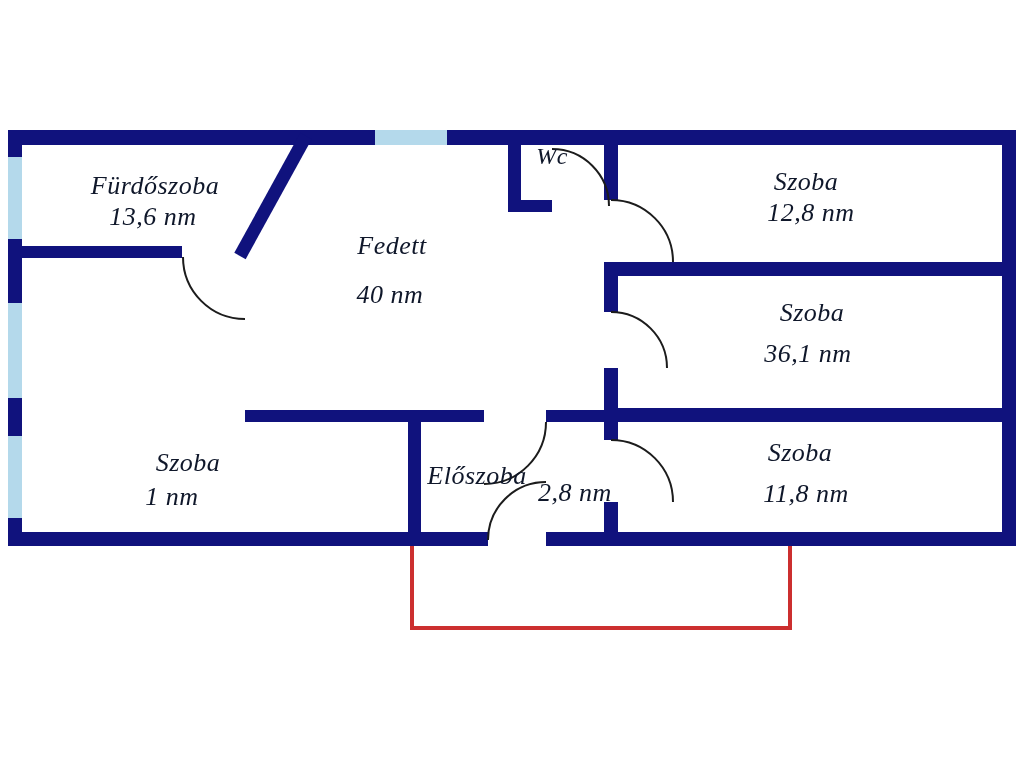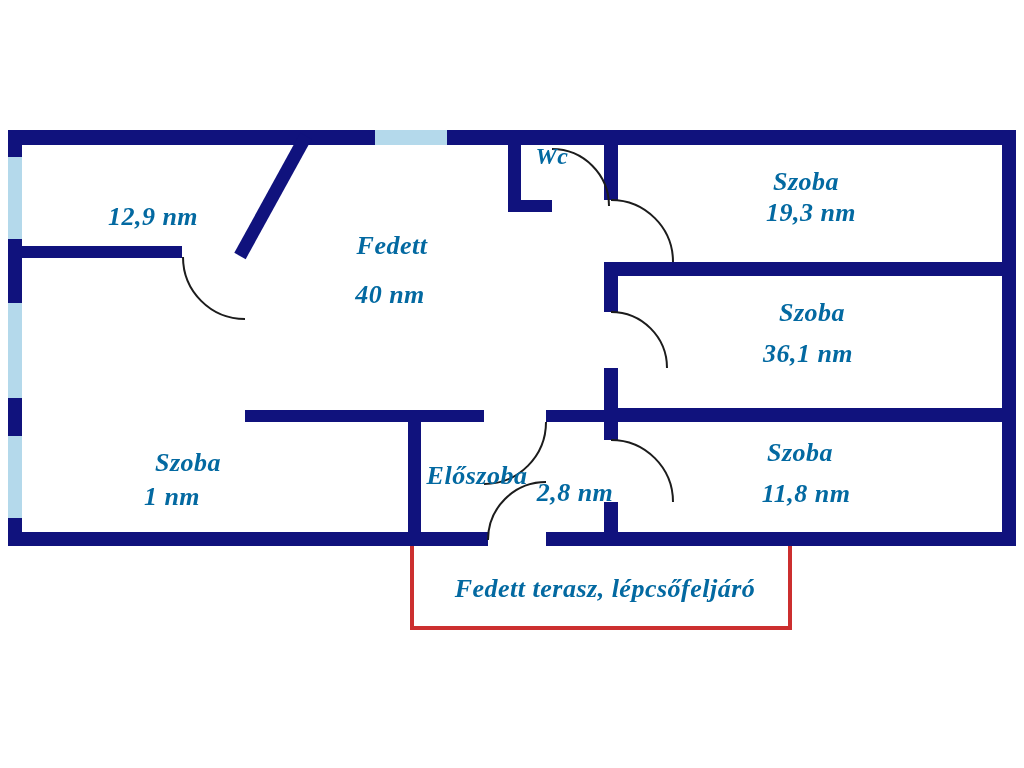--- a/index.html
+++ b/index.html
@@ -8,21 +8,21 @@
     font-family:"Liberation Serif", serif; overflow:hidden;
   }
   .w   { position:absolute; background:#10127d; }
   .win { position:absolute; background:#b4d9eb; }
   .red { position:absolute; background:#cc2f2f; }
   .overlay { position:absolute; left:0; top:0; pointer-events:none; }
   .arc { fill:none; stroke:#1c1c1c; stroke-width:2; }
   .diag { stroke:#10127d; stroke-width:13; }
   .lbl {
     position:absolute; transform:translate(-50%,-50%);
-    font-style:italic; font-weight:700; font-size:26px; color:#0369a1;
+    font-style:italic; font-weight:400; font-size:26px; color:#0f172a;
     white-space:nowrap; letter-spacing:0.5px;
   }
   .lbl.small { font-size:24px; }
 </style>
 </head>
 <body>
 
 <div class="canvas">
 
   <div class="w" style="left:8px;top:130px;width:367px;height:15px"></div>
@@ -68,37 +68,37 @@
     <path class="arc" d="M 611 312 A 56 56 0 0 1 667 368"></path>
     <path class="arc" d="M 611 440 A 62 62 0 0 1 673 502"></path>
     <path class="arc" d="M 546 422 A 62 62 0 0 1 484 484"></path>
     <path class="arc" d="M 488 540 A 58 58 0 0 1 546 482"></path>
   </svg>
 
   <div class="red" style="left:410px;top:546px;width:4px;height:84px"></div>
   <div class="red" style="left:410px;top:626px;width:382px;height:4px"></div>
   <div class="red" style="left:788px;top:546px;width:4px;height:84px"></div>
 
-  <div class="lbl" style="left:153px;top:217px">12,9 nm</div>
+  <div class="lbl" style="left:155px;top:186px">Fürdőszoba</div>
+  <div class="lbl" style="left:153px;top:217px">13,6 nm</div>
 
   <div class="lbl" style="left:392px;top:246px">Fedett</div>
   <div class="lbl" style="left:390px;top:295px">40 nm</div>
 
   <div class="lbl small" style="left:552px;top:156px">Wc</div>
 
   <div class="lbl" style="left:806px;top:182px">Szoba</div>
-  <div class="lbl" style="left:811px;top:213px">19,3 nm</div>
+  <div class="lbl" style="left:811px;top:213px">12,8 nm</div>
 
   <div class="lbl" style="left:812px;top:313px">Szoba</div>
   <div class="lbl" style="left:808px;top:354px">36,1 nm</div>
 
   <div class="lbl" style="left:800px;top:453px">Szoba</div>
   <div class="lbl" style="left:806px;top:494px">11,8 nm</div>
 
   <div class="lbl" style="left:188px;top:463px">Szoba</div>
   <div class="lbl" style="left:172px;top:497px">1 nm</div>
 
   <div class="lbl" style="left:477px;top:476px">Előszoba</div>
   <div class="lbl" style="left:575px;top:493px">2,8 nm</div>
 
-  <div class="lbl" style="left:605px;top:589px">Fedett terasz, lépcsőfeljáró</div>
 
 </div>
 
 </body></html>

